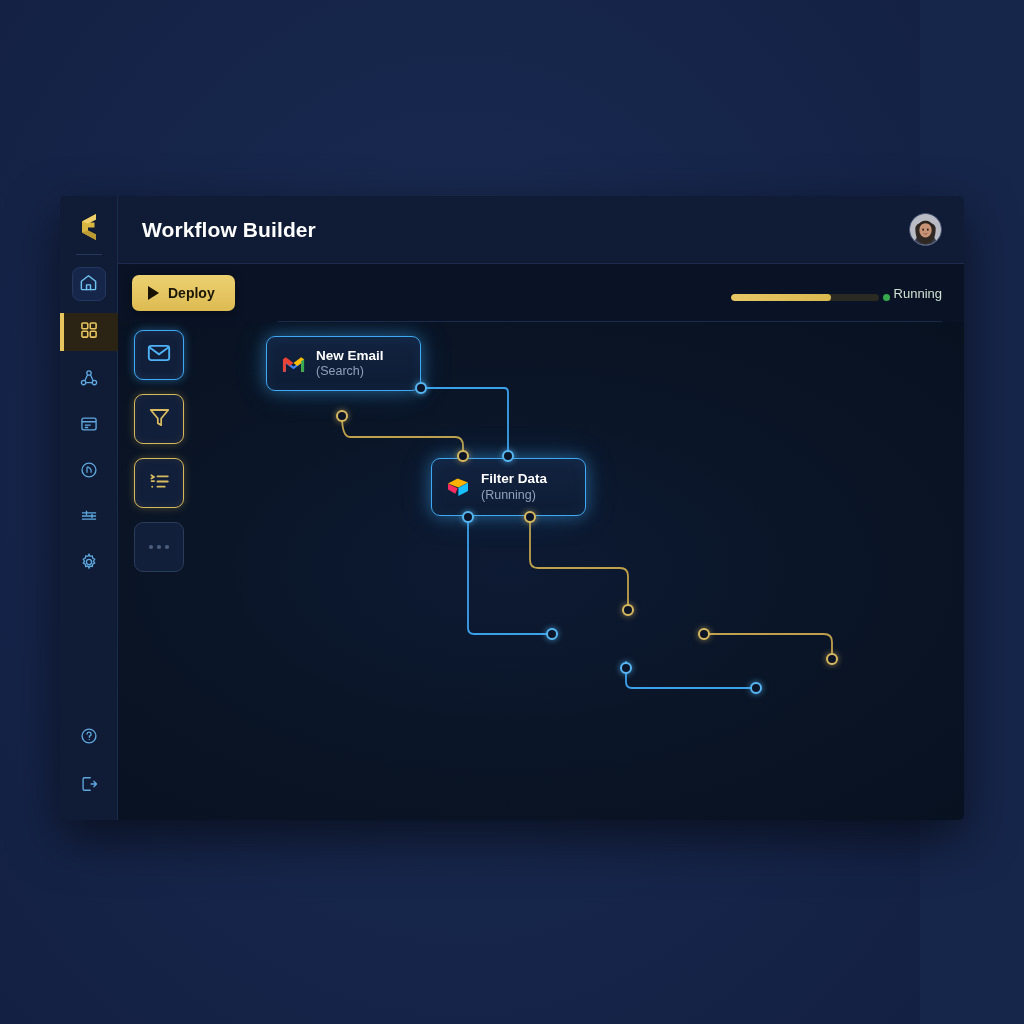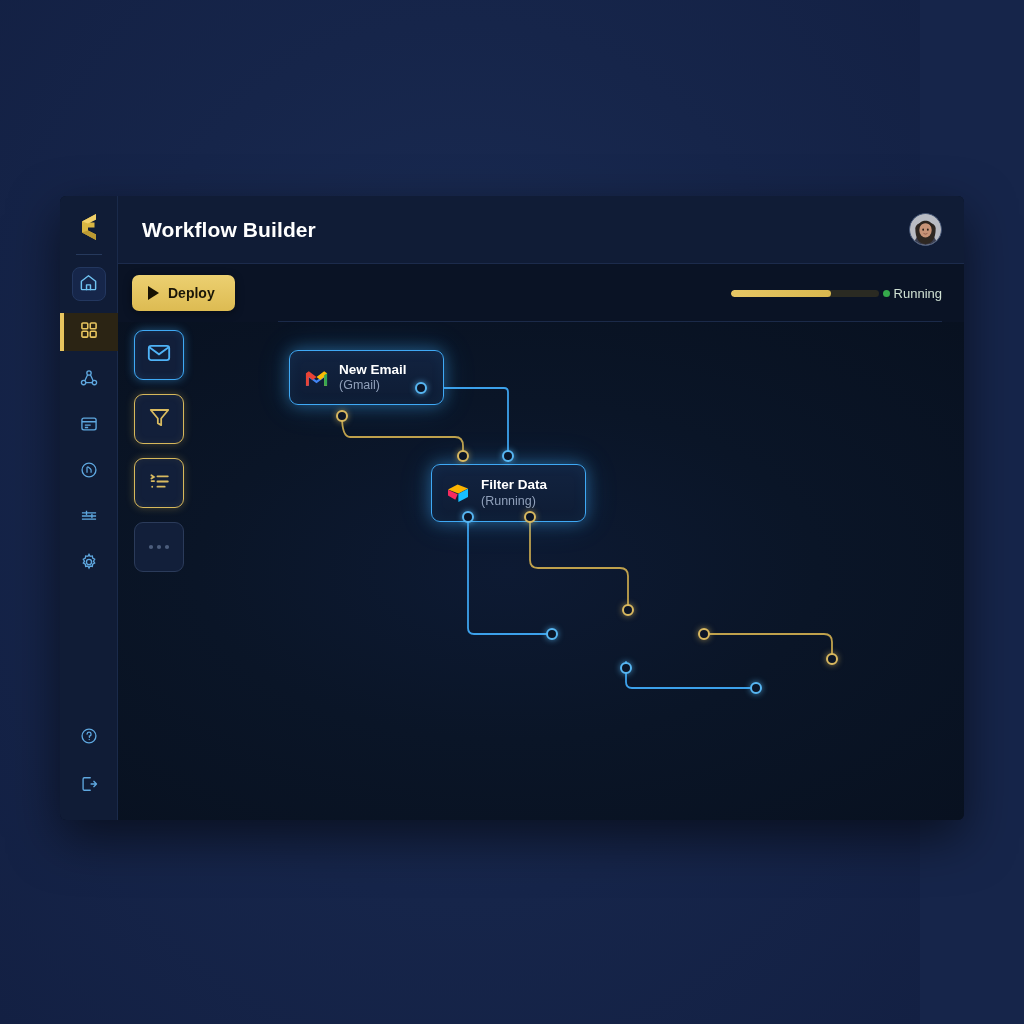--- a/index.html
+++ b/index.html
@@ -108,21 +108,21 @@
     width: 0; height: 0;
     border-left: 11px solid #171203;
     border-top: 7px solid transparent;
     border-bottom: 7px solid transparent;
   }
   .tb-rule {
     position: absolute; left: 160px; right: 22px; bottom: 0; height: 1px;
     background: #1b2a49;
   }
   .status-wrap {
-    margin-left: auto; display: flex; align-items: center; gap: 4px;
+    margin-left: auto; display: flex; align-items: flex-end; gap: 4px;
   }
   .progress-track {
     width: 148px; height: 7px; border-radius: 4px;
     background: #2a2a22;
     overflow: hidden;
   }
   .progress-fill { height: 100%; background: linear-gradient(90deg,#e7c765,#d9b84f); border-radius: 4px; }
   .status-dot { width: 7px; height: 7px; border-radius: 50%; background: #35a94b; }
   .status-text { color: #cfe0d2; font-size: 13px; }
 
@@ -372,40 +372,40 @@
             <path d="M350 196 V306 Q350 312 356 312 H430" stroke="#3fa9f5" opacity=".95"></path>
 
             <path d="M412 196 V238 Q412 246 420 246 H502 Q510 246 510 254 V286" stroke="#c9a94e" opacity=".95"></path>
 
             <path d="M586 312 H706 Q714 312 714 320 V333" stroke="#c9a94e" opacity=".95"></path>
 
             <path d="M508 340 V360 Q508 366 514 366 H632" stroke="#3fa9f5" opacity=".95"></path>
           </g>
         </svg>
 
-        <div class="node" id="n-email" style="left:148px; top:28px; width:155px; height:55px;margin-left:23px;">
+        <div class="node" id="n-email" style="left:148px; top:14px; width:155px; height:55px;">
           <span class="nicon">
             <svg width="23" height="18" viewBox="0 0 48 36">
               <path d="M2 34 V8 L24 23 L46 8 V34 h-6 V17 L24 29 L8 17 V34Z" fill="#4285f4"></path>
               <path d="M2 34 V8 l6-4 16 12 -8 6 -8-6 V34Z" fill="#ea4335"></path>
               <path d="M46 34 V8 l-6-4 -16 12 8 6 8-6 V34Z" fill="#fbbc05"></path>
               <path d="M40 34 h6 V8 l-6 4Z" fill="#34a853"></path>
               <path d="M2 8 l6-4 16 12 16-12 6 4 -22 16Z" fill="#ea4335" opacity="0"></path>
               <path d="M8 4 L24 16 L40 4 L46 8 L24 24 L2 8Z" fill="#c5221f" opacity="0"></path>
             </svg>
           </span>
           <span class="ntext">
             <span class="ntitle">New Email</span>
-            <span class="nsub">(Gmail)</span>
+            <span class="nsub">(Search)</span>
           </span>
         </div>
         <div class="port blue" style="left:297px; top:60px;"></div>
         <div class="port gold" style="left:218px; top:88px;"></div>
 
-        <div class="node" id="n-filter" style="left:313px; top:142px; width:155px; height:58px;">
+        <div class="node" id="n-filter" style="left:313px; top:136px; width:155px; height:58px;">
           <span class="nicon">
             <svg width="25" height="22" viewBox="0 0 30 26">
               <path d="M2.5 8.5 L14.5 2.5 L27.5 7.5 L15.5 13.5 Z" fill="#fcb400"></path>
               <path d="M15.5 13.8 L27.5 7.8 V18 L15.5 24.2 Z" fill="#18bfff"></path>
               <path d="M2.5 9 L14.6 14.6 L11.6 21.5 L2.5 16 Z" fill="#f82b60"></path>
             </svg>
           </span>
           <span class="ntext">
             <span class="ntitle">Filter Data</span>
             <span class="nsub">(Running)</span>

